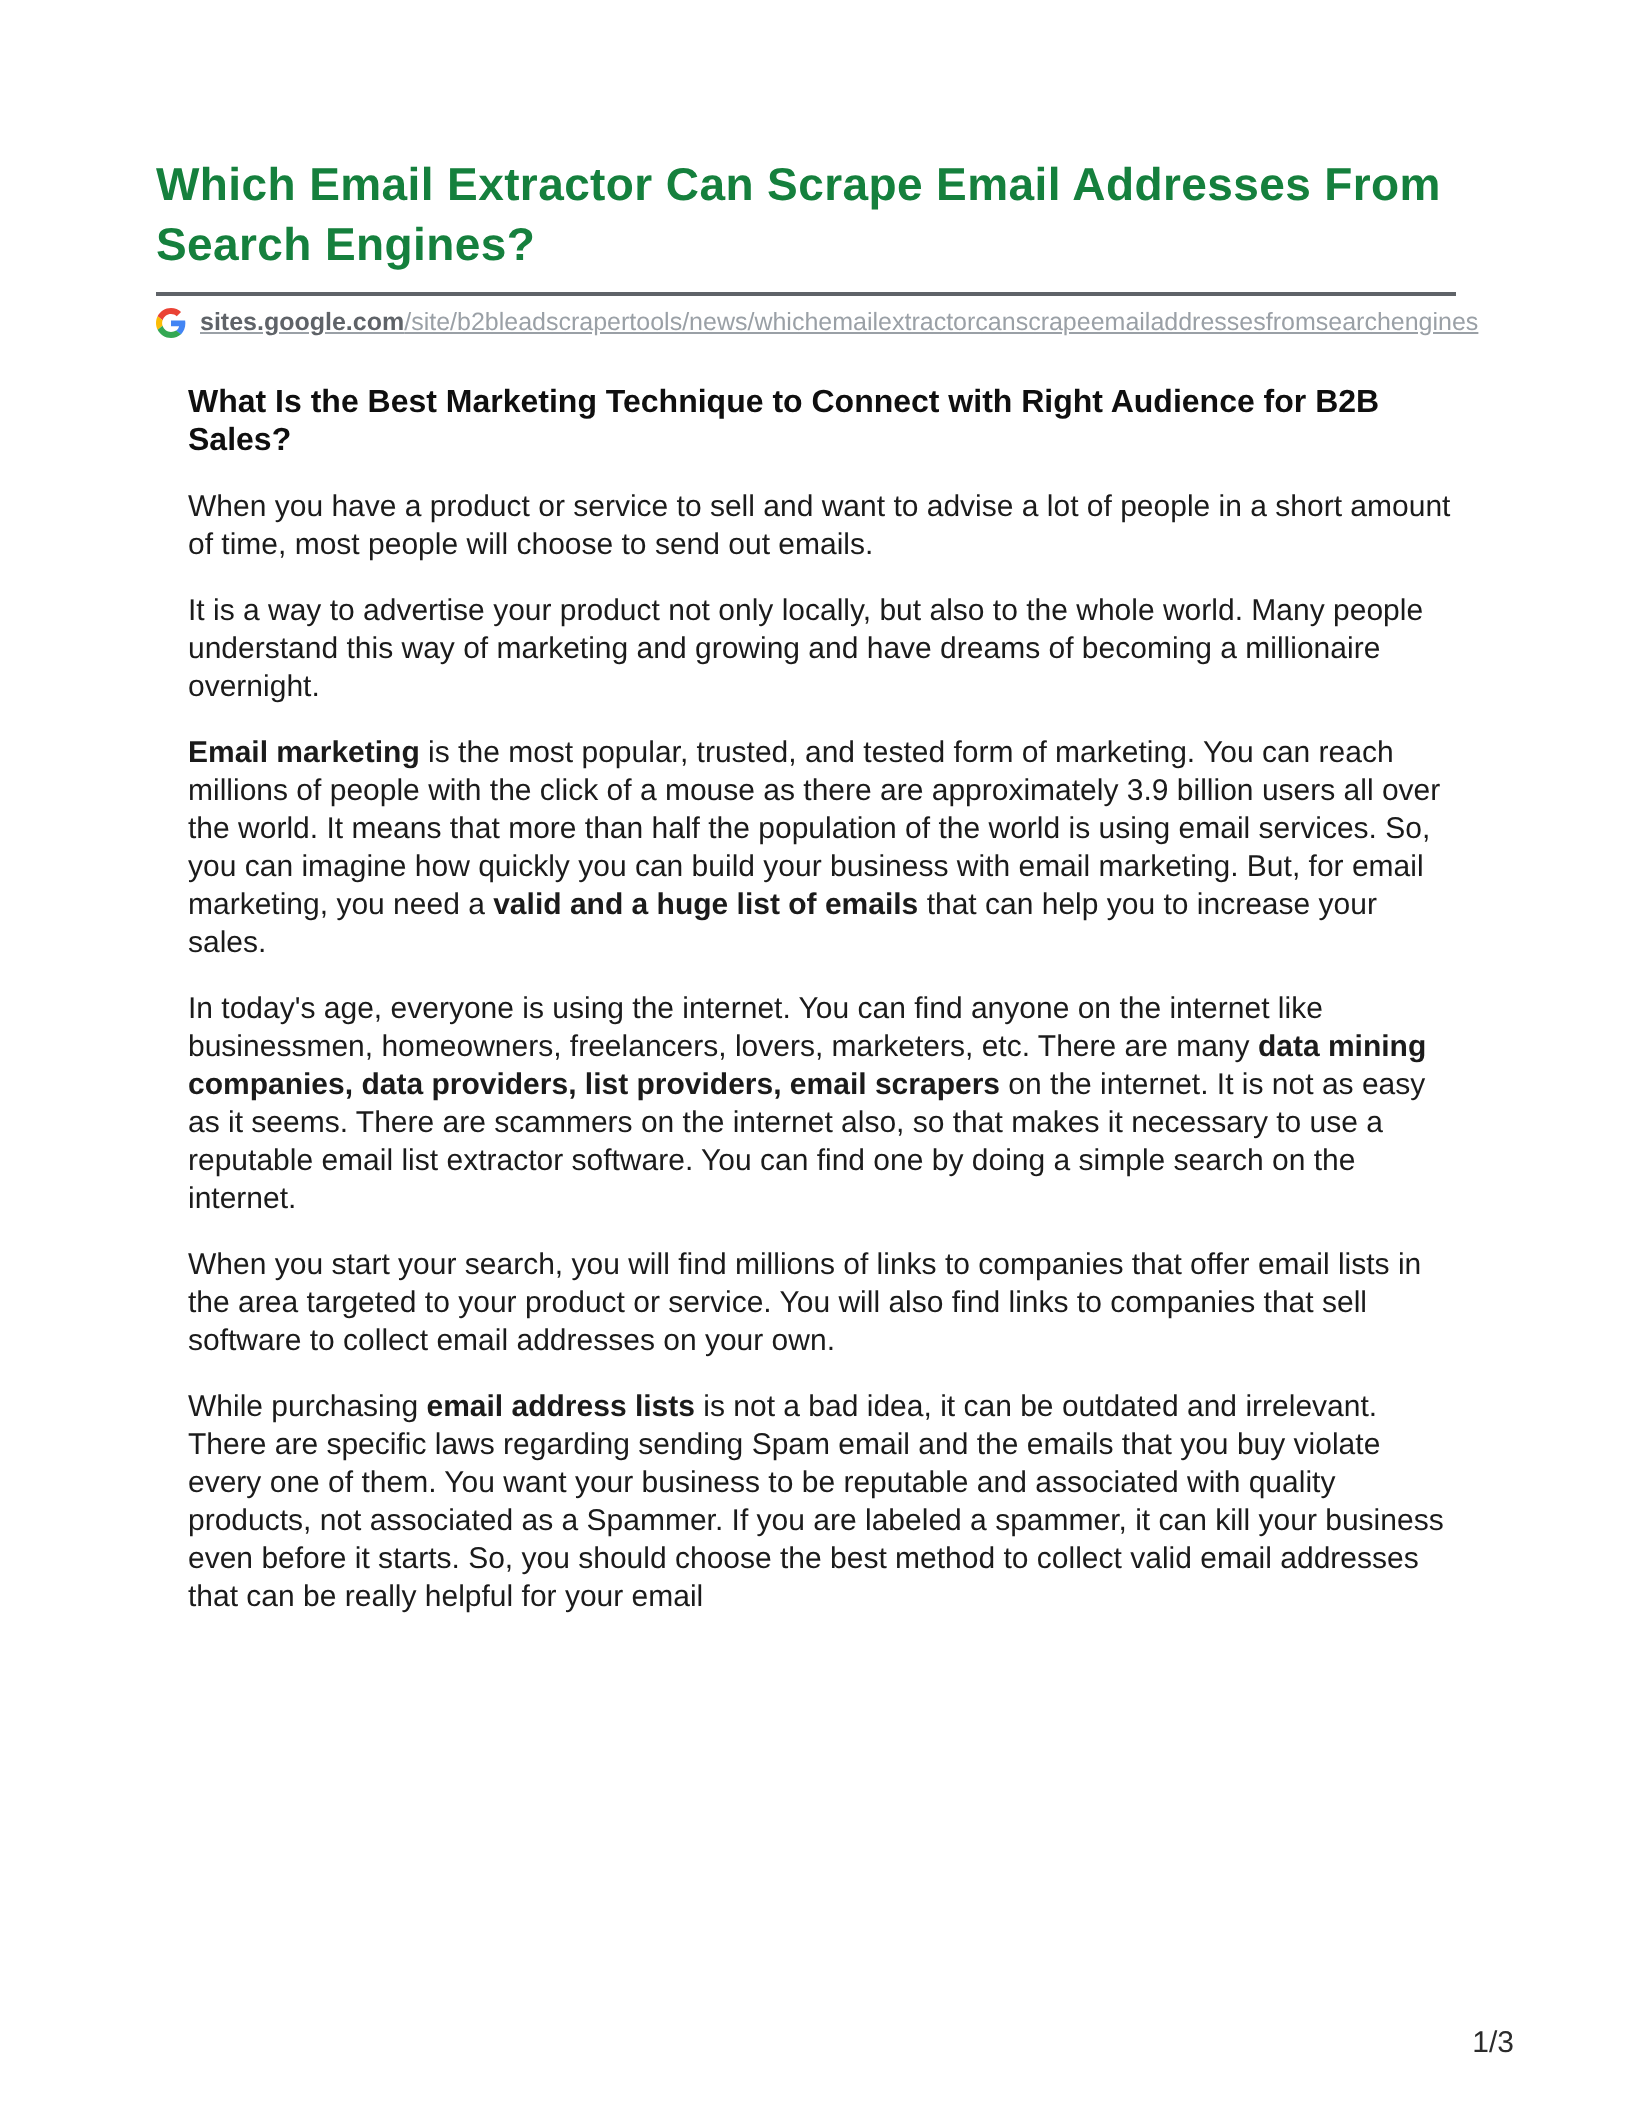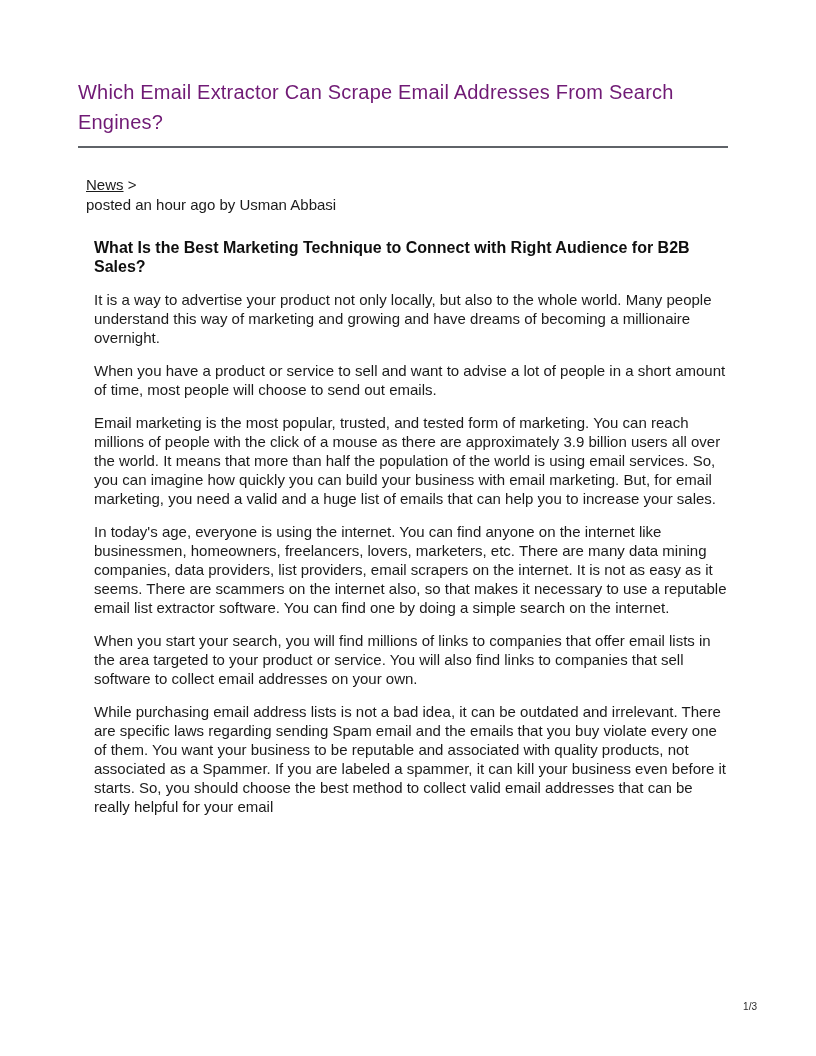--- a/index.html
+++ b/index.html
@@ -7,21 +7,21 @@
   body {
     width:816px; height:1056px; position:relative; overflow:hidden;
     font-family:"Liberation Sans", sans-serif; color:#1b1b1b;
     -webkit-font-smoothing:antialiased;
   }
   .page { position:absolute; inset:0; background:#ffffff; }
 
   
   .doc-header { margin:77px 88px 0 78px; }
   .doc-title {
-    font-size:20px; line-height:30px; font-weight:normal; color:#701a75;
+    font-size:23px; line-height:30px; font-weight:bold; color:#15803d;
     letter-spacing:0.2px; max-width:655px;
   }
   .title-rule { border:none; border-top:2px solid #5f6368; margin-top:9px; width:650px; }
   .url-line { display:flex; align-items:center; gap:7px; margin-top:5px; }
   .g-icon { width:15px; height:15px; flex:0 0 auto; display:block; }
   .url-text {
     font-size:12.5px; line-height:16px; color:#9aa0a6;
     text-decoration:underline; text-decoration-color:#9aa0a6;
     white-space:nowrap; cursor:pointer;
   }
@@ -29,47 +29,49 @@
 
   
   .meta { margin:27px 88px 0 86px; font-size:15px; line-height:20px; color:#1b1b1b; }
   .breadcrumb-link { color:#1b1b1b; text-decoration:underline; cursor:pointer; }
   .breadcrumb-sep { color:#1b1b1b; }
 
   
   .article { margin:23px 88px 0 94px; width:634px; font-size:15px; line-height:19px; color:#1b1b1b; }
   .article h2 { font-size:16px; line-height:19px; font-weight:bold; color:#0f0f0f; margin:0 0 14px 0; }
   .article p { margin:0 0 14px 0; }
-  .article strong { font-weight:normal; }
+  .article strong { font-weight:bold; }
 
   
-  .page-number { position:absolute; right:59px; bottom:44px; font-size:10px; color:#2b2b2b;margin-top:38px; }
+  .page-number { position:absolute; right:59px; bottom:26px; font-size:15px; color:#2b2b2b;margin-top:38px; }
 </style>
 </head>
 <body>
 
 <div class="page">
 
   <header class="doc-header">
     <h1 class="doc-title">Which Email Extractor Can Scrape Email Addresses From Search Engines?</h1>
     <hr class="title-rule">
+    <div class="url-line">
+      <svg class="g-icon" viewBox="0 0 48 48" aria-hidden="true">
+        <path fill="#EA4335" d="M24 9.5c3.54 0 6.71 1.22 9.21 3.6l6.85-6.85C35.9 2.38 30.47 0 24 0 14.62 0 6.51 5.38 2.56 13.22l7.98 6.19C12.43 13.72 17.74 9.5 24 9.5z"></path>
+        <path fill="#4285F4" d="M46.98 24.55c0-1.57-.15-3.09-.38-4.55H24v9.02h12.94c-.58 2.96-2.26 5.48-4.78 7.18l7.73 6c4.51-4.18 7.09-10.36 7.09-17.65z"></path>
+        <path fill="#FBBC05" d="M10.53 28.59c-.48-1.45-.76-2.99-.76-4.59s.27-3.14.76-4.59l-7.98-6.19C.92 16.46 0 20.12 0 24c0 3.88.92 7.54 2.56 10.78l7.97-6.19z"></path>
+        <path fill="#34A853" d="M24 48c6.48 0 11.93-2.13 15.89-5.81l-7.73-6c-2.15 1.45-4.92 2.3-8.16 2.3-6.26 0-11.57-4.22-13.47-9.91l-7.98 6.19C6.51 42.62 14.62 48 24 48z"></path>
+      </svg>
+      <span class="url-text"><span class="url-domain">sites.google.com</span><span class="url-path">/site/b2bleadscrapertools/news/whichemailextractorcanscrapeemailaddressesfromsearchengines</span></span>
+    </div>
   </header>
 
-  <div class="meta">
-    <div class="breadcrumb">
-      <span class="breadcrumb-link">News</span>
-      <span class="breadcrumb-sep">&gt;</span>
-    </div>
-    <div class="byline">posted an hour ago by Usman Abbasi</div>
-  </div>
 
   <article class="article">
     <h2>What Is the Best Marketing Technique to Connect with Right Audience for B2B Sales?</h2>
+    <p><span>When you have a product or service to sell and want to advise a lot of people in a short amount of time, most people will choose to send out emails.</span></p>
     <p><span>It is a way to advertise your product not only locally, but also to the whole world. Many people understand this way of marketing and growing and have dreams of becoming a millionaire overnight.</span></p>
-    <p><span>When you have a product or service to sell and want to advise a lot of people in a short amount of time, most people will choose to send out emails.</span></p>
     <p><strong>Email marketing</strong><span> is the most popular, trusted, and tested form of marketing. You can reach millions of people with the click of a mouse as there are approximately 3.9 billion users all over the world. It means that more than half the population of the world is using email services. So, you can imagine how quickly you can build your business with email marketing. But, for email marketing, you need a </span><strong>valid and a huge list of emails</strong><span> that can help you to increase your sales.</span></p>
     <p><span>In today's age, everyone is using the internet. You can find anyone on the internet like businessmen, homeowners, freelancers, lovers, marketers, etc. There are many </span><strong>data mining companies, data providers, list providers, email scrapers</strong><span> on the internet. It is not as easy as it seems. There are scammers on the internet also, so that makes it necessary to use a reputable email list extractor software. You can find one by doing a simple search on the internet.</span></p>
     <p><span>When you start your search, you will find millions of links to companies that offer email lists in the area targeted to your product or service. You will also find links to companies that sell software to collect email addresses on your own.</span></p>
     <p><span>While purchasing </span><strong>email address lists</strong><span> is not a bad idea, it can be outdated and irrelevant. There are specific laws regarding sending Spam email and the emails that you buy violate every one of them. You want your business to be reputable and associated with quality products, not associated as a Spammer. If you are labeled a spammer, it can kill your business even before it starts. So, you should choose the best method to collect valid email addresses that can be really helpful for your email</span></p>
   </article>
 
   <div class="page-number">1/3</div>
 
 </div>
 

